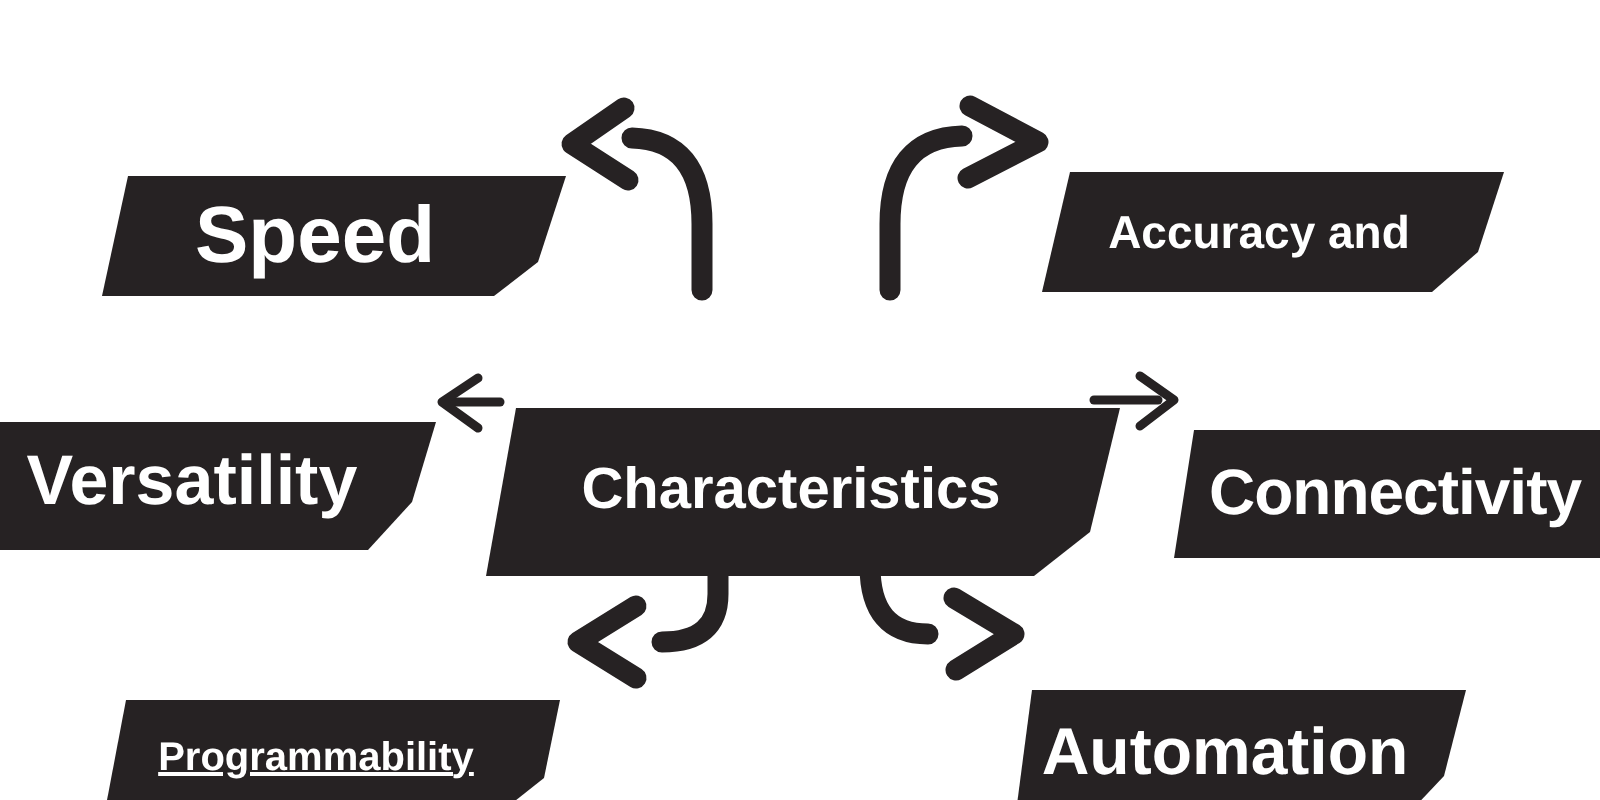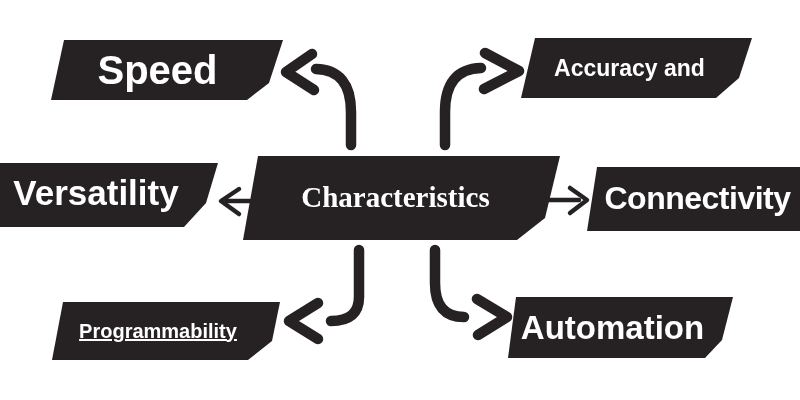--- a/index.html
+++ b/index.html
@@ -4,21 +4,21 @@
 <style>
   html,body{margin:0;padding:0;background:#ffffff;}
   .stage{
     position:relative;width:800px;height:400px;background:#ffffff;
     overflow:hidden;font-family:"Liberation Sans",sans-serif;
   }
   .arrows{position:absolute;left:0;top:0;width:800px;height:400px;pointer-events:none;}
   .node{
     position:absolute;background:#262223;color:#ffffff;font-weight:bold;
     display:flex;align-items:center;justify-content:center;
-    text-align:center;box-sizing:border-box;white-space:nowrap;
+    text-align:center;box-sizing:border-box;white-space:nowrap;margin-top:48px;
   }
   .node-speed{left:50px;top:40px;width:233px;height:60px;
     clip-path:polygon(14px 0,233px 0,219px 43px,197px 60px,1px 60px);
     font-size:40px;padding-right:18px;}
   .node-accuracy{left:521px;top:38px;width:231px;height:60px;
     clip-path:polygon(14px 0,231px 0,218px 40px,195px 60px,0 60px);
     font-size:23px;line-height:1.25;flex-direction:row;padding-right:14px;}
   .node-versatility{left:0;top:163px;width:218px;height:64px;
     clip-path:polygon(0 0,218px 0,206px 40px,184px 64px,0 64px);
     font-size:35px;padding-right:26px;padding-bottom:4px;}
@@ -26,21 +26,21 @@
     clip-path:polygon(10px 0,213px 0,213px 64px,0 64px);
     font-size:32px;letter-spacing:-0.5px;padding-left:8px;padding-bottom:2px;}
   .node-programmability{left:52px;top:302px;width:228px;height:58px;
     clip-path:polygon(11px 0,228px 0,220px 39px,196px 58px,0 58px);
     font-size:20px;padding-right:16px;text-decoration:underline;}
   .node-automation{left:508px;top:297px;width:225px;height:61px;
     clip-path:polygon(8px 0,225px 0,214px 43px,197px 61px,0 61px);
     font-size:33px;padding-right:16px;}
   .node-center{left:243px;top:156px;width:317px;height:84px;
     clip-path:polygon(15px 0,317px 0,302px 62px,274px 84px,0 84px);
-    font-family:Liberation Serif, serif;font-size:29px;line-height:1.42;
+    font-family:Liberation Sans, sans-serif;font-size:29px;line-height:1.42;
     flex-direction:row;padding-right:12px;}
 </style>
 </head>
 <body>
 
 <div class="stage">
 
   <svg class="arrows" viewBox="0 0 800 400" xmlns="http://www.w3.org/2000/svg">
     <g stroke="#262223" fill="none" stroke-linecap="round" stroke-linejoin="round">
 

